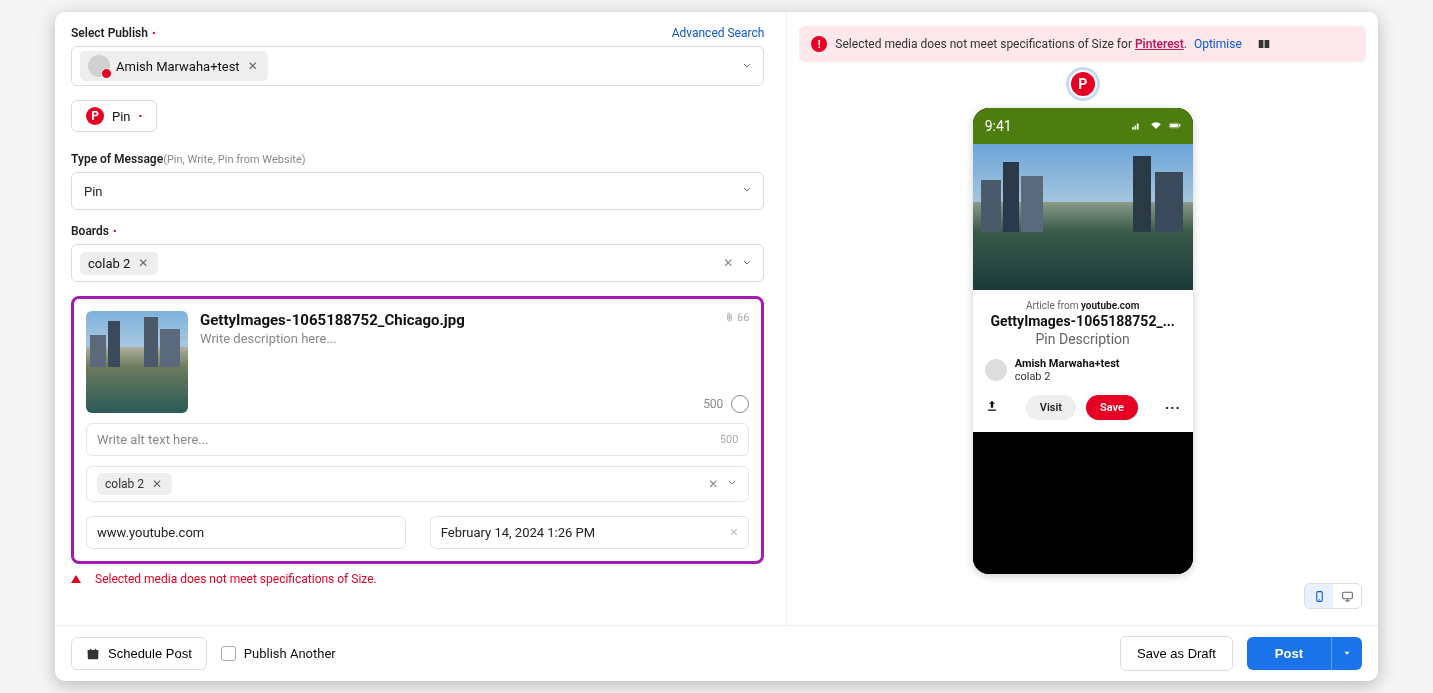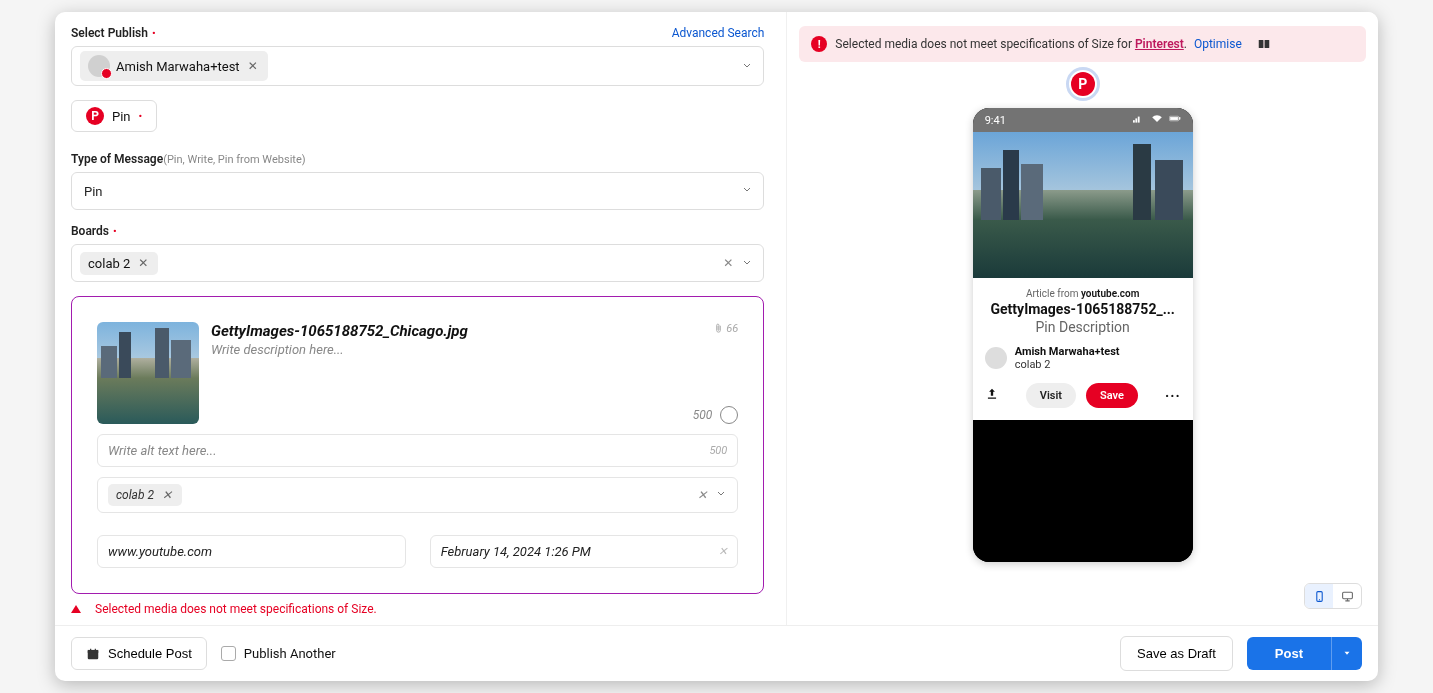--- a/index.html
+++ b/index.html
@@ -70,23 +70,22 @@
   }
   .p-circle { width:18px;height:18px;border-radius:50%;background:#e60023;color:#fff;
     display:flex;align-items:center;justify-content:center;font-size:12px;font-weight:700;}
   .pin-badge .red { color:#e60023; font-size:11px;}
 
   .section-gap { margin-top:20px;}
   .type-sub { font-size:11px;color:#888; font-weight:400;}
   .select-plain { padding:9px 12px; color:#222; font-size:13px;}
 
   .media-card {
-    border:1px solid #a21caf; border-radius:8px; padding:25px; margin-top:14px;
+    border:3px solid #a21caf; border-radius:8px; padding:12px; margin-top:14px;
     background:#fff;
-    font-style:italic;
   }
   .media-top { display:flex; gap:12px;}
   .thumb {
     width:102px; height:102px; border-radius:6px; overflow:hidden; flex-shrink:0;
     background:linear-gradient(to bottom,#7db3dd 0%,#a8c8e0 35%,#b0b0a0 35%,#6b7b5b 55%,#2a5a5a 100%);
     position:relative;
   }
   .bldg { position:absolute; bottom:45%; background:#5a6a7a;}
   .b1 { left:4px; width:16px; height:32px;}
   .b2 { left:22px; width:12px; height:46px; background:#3a4a5a;}
@@ -100,21 +99,21 @@
   .attach-ind { display:flex;align-items:center;gap:2px;color:#aaa; font-size:11px;}
   .attach-ind svg { width:11px;height:13px;}
 
   .sub-input {
     border:1px solid #e5e5e5; border-radius:6px; padding:8px 10px; margin-top:10px;
     font-size:13px; color:#888; position:relative;
   }
   .sub-input .ct { position:absolute; right:10px; top:9px; font-size:11px; color:#aaa;}
   .sub-input.select { padding:6px 10px;}
   .sub-chip { background:#eee; display:inline-flex; align-items:center; gap:6px; padding:4px 8px; border-radius:5px; font-size:12px; color:#333;}
-  .two-col { display:flex; gap:24px; margin-top:22px;}
+  .two-col { display:flex; gap:24px; margin-top:14px;}
   .two-col .sub-input { margin-top:0; flex:1;}
   .sub-input.filled { color:#222;}
 
   .err-line { color:#e60023; font-size:12px; margin-top:8px; display:flex; align-items:center; gap:14px;}
   .tri { width:0;height:0;border-left:5px solid transparent;border-right:5px solid transparent;border-bottom:8px solid #e60023;}
 
   
   .alert-bar {
     background:#fce8eb; border-radius:6px; margin:14px 12px 10px 12px; padding:10px 12px;
     display:flex; align-items:center; font-size:12px; gap:8px; color:#333;
@@ -127,21 +126,21 @@
   .network-ic {
     width:24px;height:24px;border-radius:50%;background:#e60023;
     outline:3px solid #c9d8f3; outline-offset:2px;
     margin:6px auto 12px auto; display:flex;align-items:center;justify-content:center;
     color:#fff;font-weight:700;font-size:14px;
   }
   .phone {
     width:220px; margin:0 auto; border-radius:16px; overflow:hidden; background:#000;
     box-shadow:0 2px 8px rgba(0,0,0,0.2);
   }
-  .statusbar { height:24px; background:#737373; color:#fff; display:flex; align-items:center; padding:0 12px; font-size:11px; justify-content:space-between;}
+  .statusbar { height:36px; background:#4d7c0f; color:#fff; display:flex; align-items:center; padding:0 12px; font-size:14px; justify-content:space-between;}
   .status-r svg { width:12px;height:10px; margin-left:3px;}
   .pv-img {
     height:146px;
     background:linear-gradient(to bottom,#6ba5d8 0%,#a5c5dd 40%,#8a9a8a 40%,#3a5a4a 60%,#1a3a3a 100%);
     position:relative; overflow:hidden;
   }
   .pv-img .pb { position:absolute; bottom:40%; }
   .pb1{left:8px;width:20px;height:52px;background:#4a5a6a;}
   .pb2{left:30px;width:16px;height:70px;background:#2a3a4a;}
   .pb3{left:48px;width:22px;height:56px;background:#5a6a7a;}

